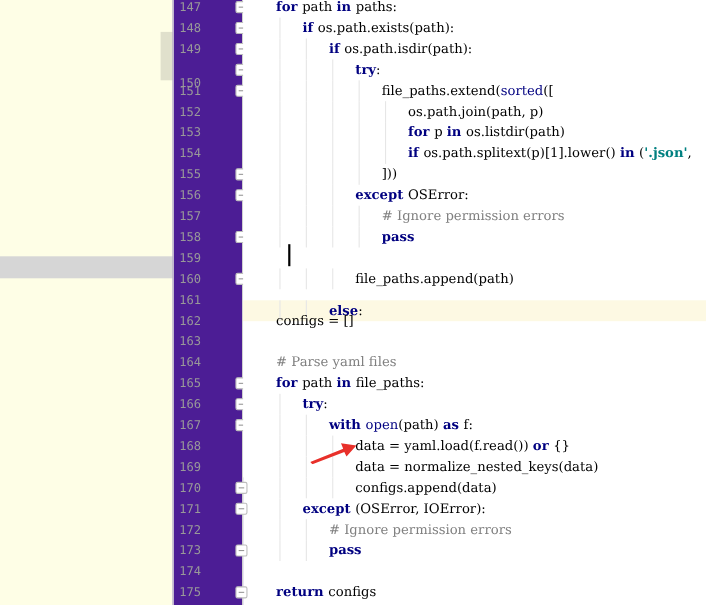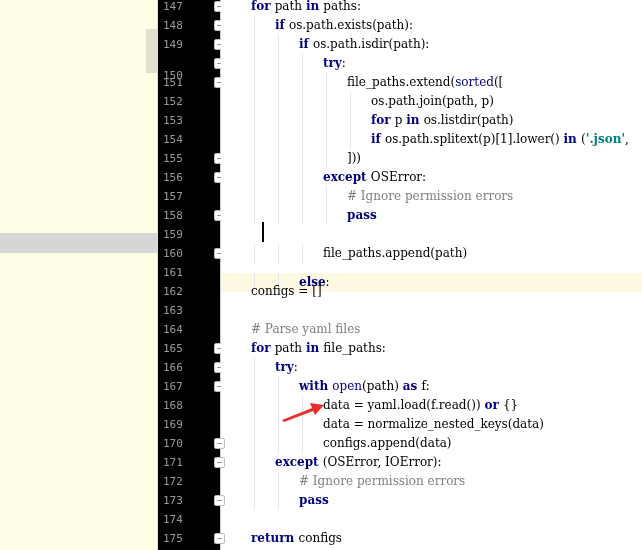--- a/index.html
+++ b/index.html
@@ -15,21 +15,21 @@
   .left-block {
     position: absolute; left: 146px; top: 29px; width: 11px; height: 44px;
     background: #e0e0cc;
   }
   .left-bar {
     position: absolute; left: 0; top: 233px; width: 157px; height: 20px;
     background: #d6d6d6;
   }
   .gutter {
     position: absolute; left: 157px; top: 0; width: 63px; height: 550px;
-    background: #000000; border-left: 1px solid #dcdcdc;
+    background: #4c1d95; border-left: 1px solid #dcdcdc;
   }
   .gutter-line {
     position: absolute; left: 0; width: 63px; height: 19px;
   }
   .line-num {
     position: absolute; left: 5px; top: 0; font-size: 11px; line-height: 19px;
     color: #999999; font-family: "DejaVu Sans Mono", monospace;
   }
   .fold-stem {
     position: absolute; left: 220px; top: 0; width: 1px; height: 550px;

